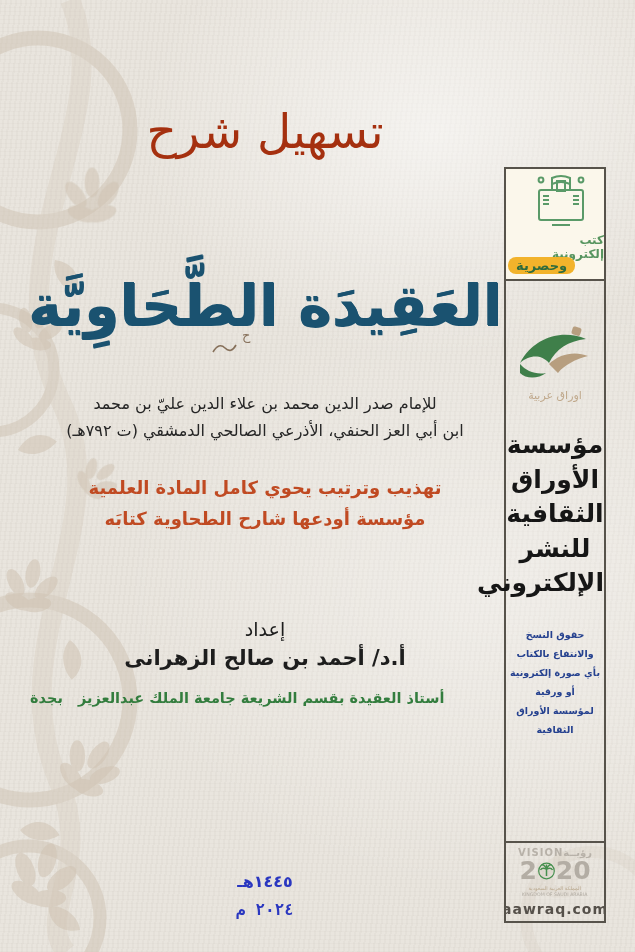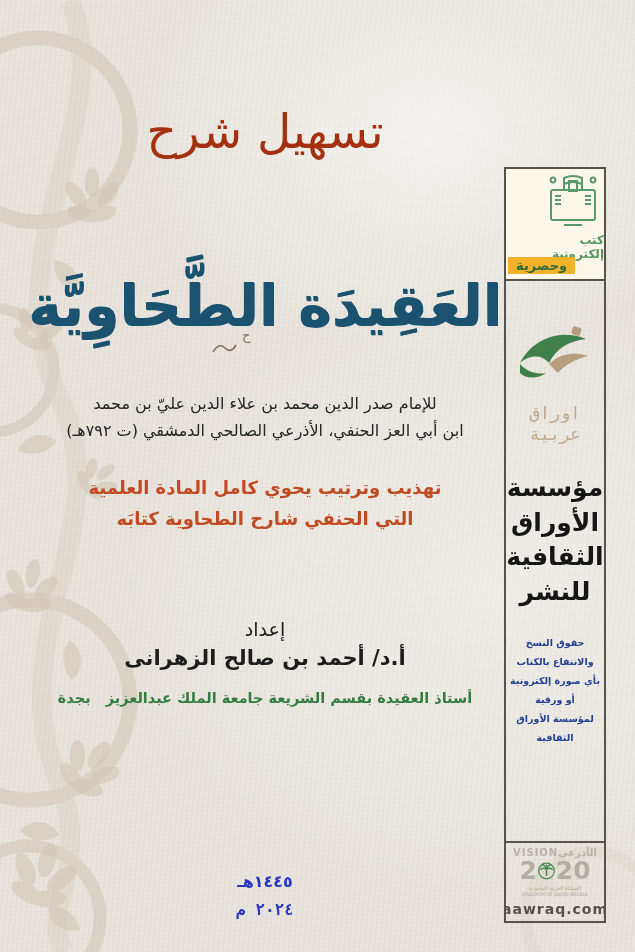--- a/index.html
+++ b/index.html
@@ -53,54 +53,54 @@
     direction:rtl;text-align:center;
     font-size:19px;color:#1d1d1d;
   }
   .preparer-name{
     position:absolute;top:646px;left:0;width:100%;
     direction:rtl;text-align:center;
     font-size:21px;font-weight:bold;color:#1d1d1d;
   }
   .preparer-title{
     position:absolute;top:690px;left:0;width:100%;
-    direction:rtl;text-align:center;
+    direction:rtl;text-align:left;
     font-size:14.5px;font-weight:bold;color:#337d3e;
   }
   .date-block{
     position:absolute;top:866px;left:90px;width:290px;
     direction:rtl;text-align:center;color:#2a37c0;font-weight:bold;
   }
   .date-hijri{font-size:16px;line-height:32px;}
   .date-greg{font-size:16px;line-height:26px;font-family:Liberation Mono, monospace;}
   
   .sidebar{
     position:absolute;left:504px;top:167px;width:102px;height:756px;
     border:2px solid #57534b;
     display:flex;flex-direction:column;align-items:center;
   }
   .badge{
     width:100%;height:112px;flex:none;
     background:#fbf7eb;border-bottom:2px solid #57534b;
     position:relative;
-    display:flex;flex-direction:column;align-items:flex-end;padding-left:24px;
+    display:flex;flex-direction:column;align-items:flex-start;padding-left:24px;
   }
   .badge-icon{margin-top:5px;}
   .badge-line1{
     direction:rtl;font-size:12px;font-weight:bold;color:#57955f;margin-top:1px;
   }
   .badge-chip{
     position:absolute;left:2px;bottom:5px;
     background:#f2b32b;color:#2f6b3d;
     direction:rtl;font-size:13px;font-weight:bold;
-    padding:1px 8px;border-radius:0;
+    padding:1px 8px;border-radius:8px;
   }
   .pub-logo{margin-top:42px;flex:none;text-align:center;}
   .pub-logo-text{
-    direction:rtl;font-size:17px;color:#c0a98c;margin-top:14px;font-family:Liberation Mono, monospace;
+    direction:rtl;font-size:11px;color:#c0a98c;margin-top:0;
   }
   .foundation{
     margin-top:26px;flex:none;width:100%;
     direction:rtl;text-align:center;
     font-size:25px;font-weight:bold;color:#161616;line-height:34.5px;
   }
   .copyright{
     margin-top:24px;flex:none;width:100%;
     direction:rtl;text-align:center;
     font-size:9.5px;font-weight:bold;color:#25418f;line-height:19px;
@@ -184,21 +184,21 @@
     </svg>
     <span class="title-mark">ح</span>
 
     <div class="author-block">
       <div>للإمام صدر الدين محمد بن علاء الدين عليّ بن محمد</div>
       <div>ابن أبي العز الحنفي، الأذرعي الصالحي الدمشقي (ت ٧٩٢هـ)</div>
     </div>
 
     <div class="subtitle-block">
       <div>تهذيب وترتيب يحوي كامل المادة العلمية</div>
-      <div>التي الحنفي شارح الطحاوية كتابَه</div>
+      <div>مؤسسة أودعها شارح الطحاوية كتابَه</div>
     </div>
 
     <div class="prepared-label">إعداد</div>
     <div class="preparer-name">أ.د/ أحمد بن صالح الزهرانى</div>
     <div class="preparer-title">أستاذ العقيدة بقسم الشريعة جامعة الملك عبدالعزيز&nbsp;&nbsp;&nbsp;بجدة</div>
 
     <div class="date-block">
       <div class="date-hijri">١٤٤٥هـ</div>
       <div class="date-greg">٢٠٢٤ م</div>
     </div>
@@ -237,32 +237,33 @@
         <rect x="56" y="4" width="9" height="8" rx="2" fill="#b79e7f" transform="rotate(18 60 8)"></rect>
       </svg>
       <div class="pub-logo-text">اوراق عربية</div>
     </div>
 
     <div class="foundation">
       <div>مؤسسة</div>
       <div>الأوراق</div>
       <div>الثقافية</div>
       <div>للنشر</div>
+      <div>الإلكتروني</div>
     </div>
 
     <div class="copyright">
       <div>حقوق النسخ والانتفاع بالكتاب</div>
       <div>بأي صورة إلكترونية أو ورقية</div>
       <div>لمؤسسة الأوراق الثقافية</div>
     </div>
 
     <div class="vision-box">
       <div class="vision-row1">
         <span>VISION</span>
-        <span>الأذرعي</span>
+        <span>رؤيــة</span>
       </div>
       <div class="vision-row2">
         <span>2</span>
         <svg width="17" height="20" viewBox="0 0 17 20">
           <g stroke="#47904f" fill="none" stroke-width="1.5">
             <circle cx="8.5" cy="10" r="7.8" stroke-width="1.2"></circle>
             <line x1="8.5" y1="15" x2="8.5" y2="8"></line>
             <path d="M8.5,8 Q4,6 2.5,9"></path>
             <path d="M8.5,8 Q13,6 14.5,9"></path>
             <path d="M8.5,8 Q6,3 3.5,4"></path>

